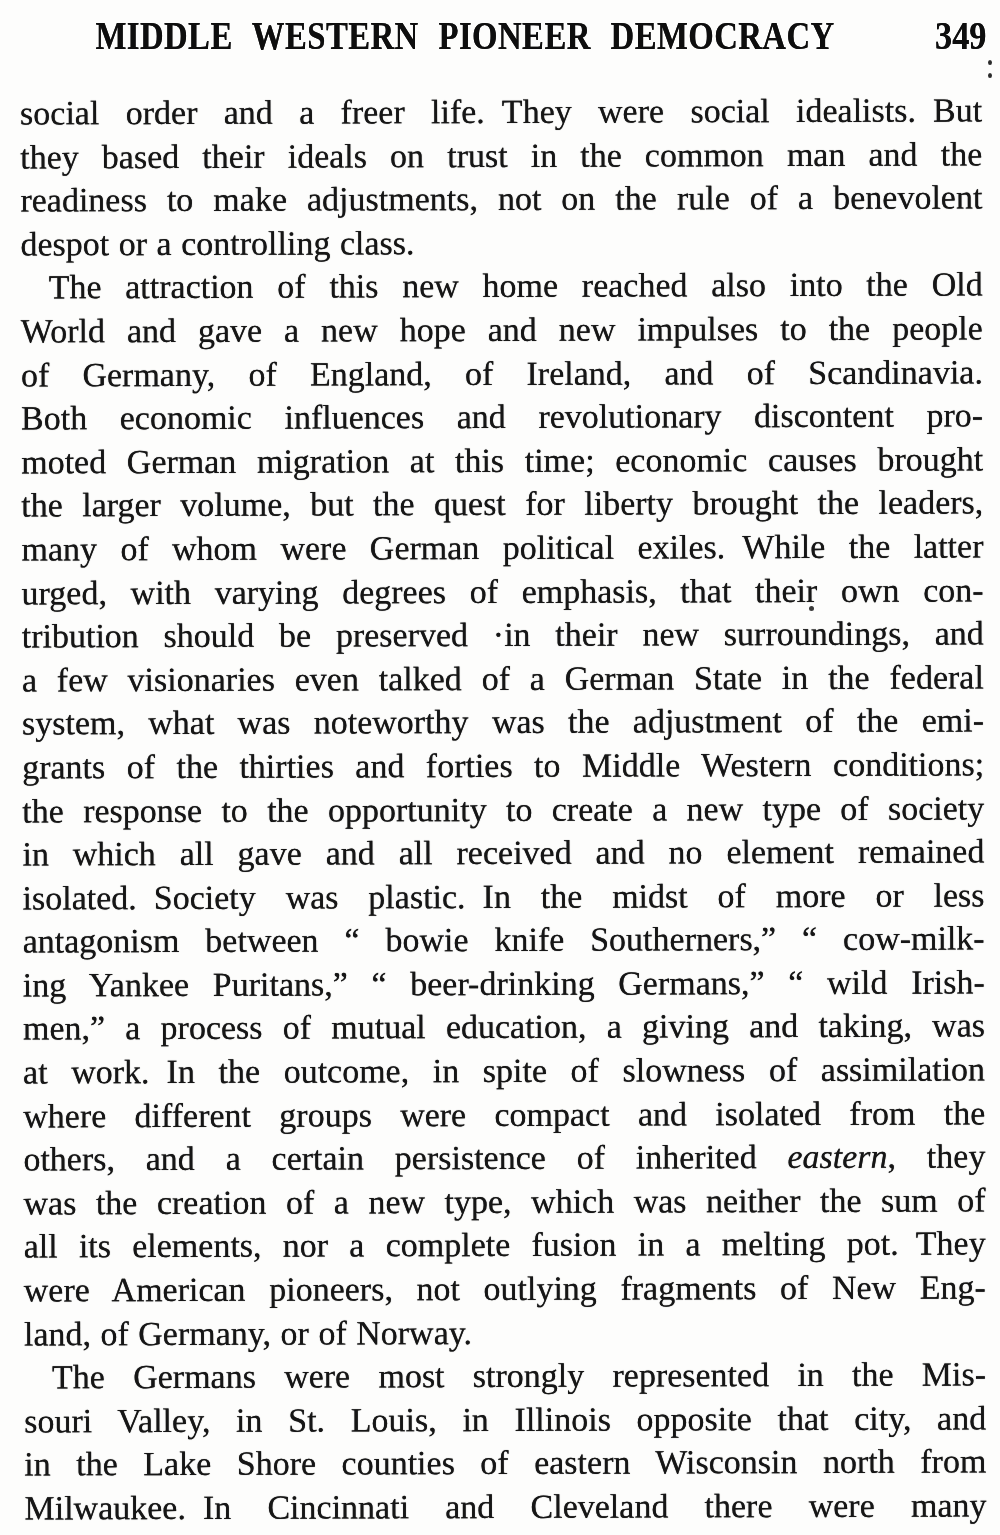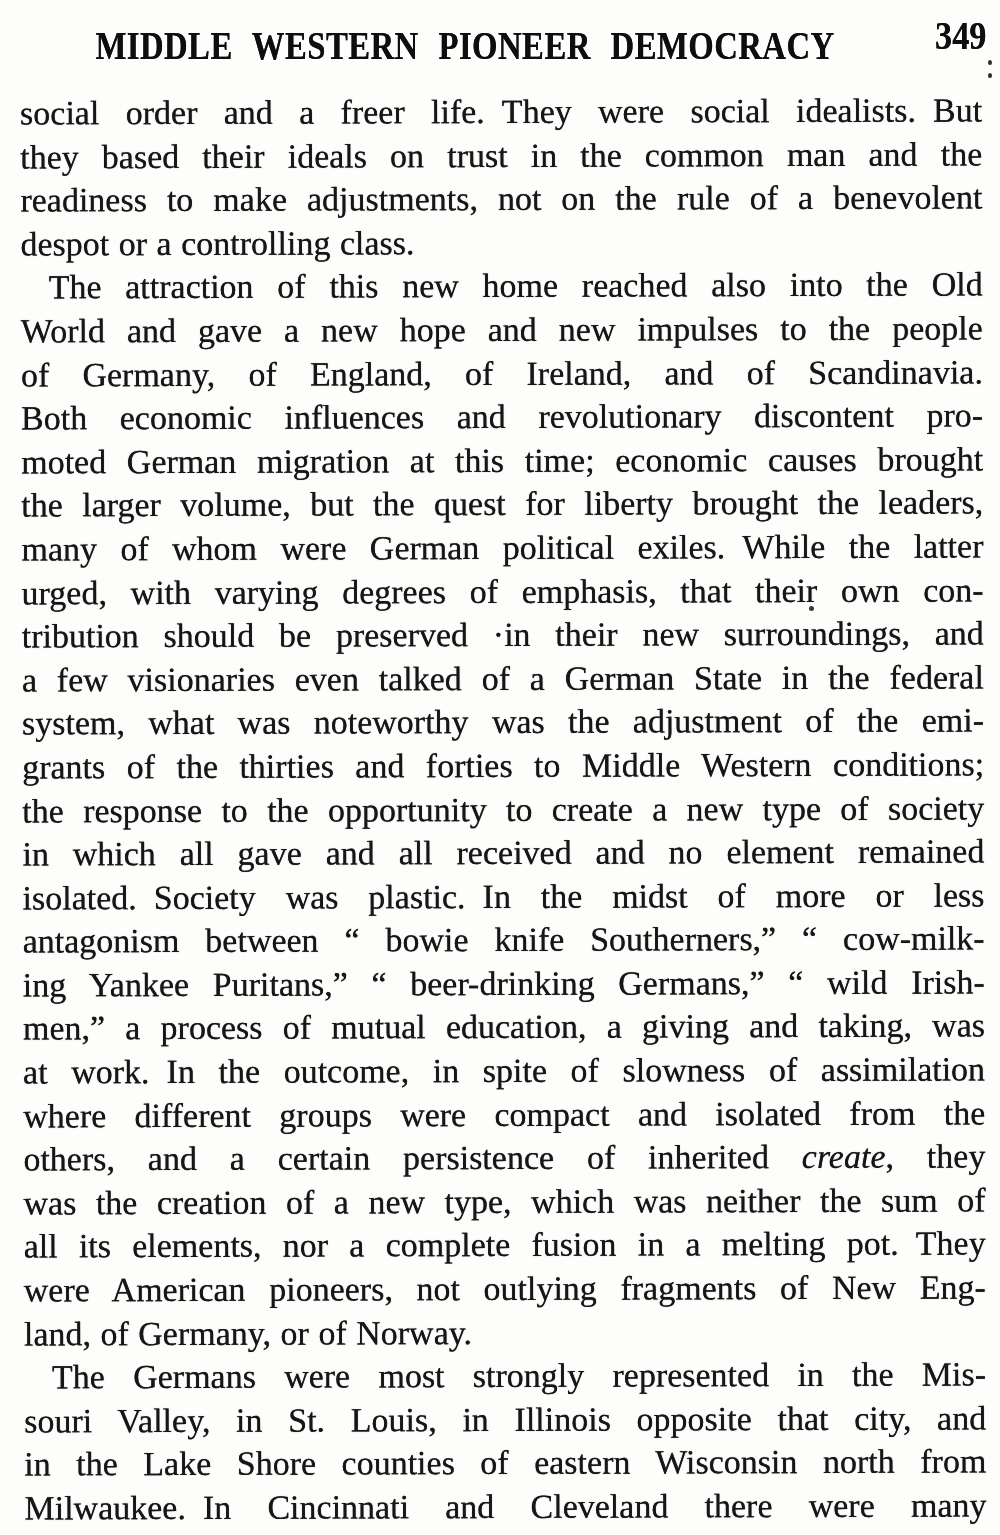--- a/index.html
+++ b/index.html
@@ -9,21 +9,21 @@
     color: #161616;
     font-family: "Liberation Serif", "DejaVu Serif", serif;
     overflow: hidden; position: relative;
   }
   .page {
     position: absolute; inset: 0;
     background: #fdfdfc;
   }
   
   .running-header {
-    position: absolute; top: 20px; left: 0; right: 70px;
+    position: absolute; top: 10px; left: 0; right: 70px;
     height: 50px;
     display: flex; justify-content: center; align-items: center;
   }
   .header-title {
     font-size: 41px; font-weight: 700;
     letter-spacing: 0.5px; word-spacing: 14px;
     transform: scaleX(0.80);
     white-space: nowrap;
     color: #0e0e0e;
     text-shadow: 0 0 0.6px rgba(0,0,0,0.85);
@@ -88,21 +88,21 @@
     <div class="line">system, what was noteworthy was the adjustment of the emi-</div>
     <div class="line">grants of the thirties and forties to Middle Western conditions;</div>
     <div class="line">the response to the opportunity to create a new type of society</div>
     <div class="line">in which all gave and all received and no element remained</div>
     <div class="line">isolated. Society was plastic. In the midst of more or less</div>
     <div class="line">antagonism between “ bowie knife Southerners,” “ cow-milk-</div>
     <div class="line">ing Yankee Puritans,” “ beer-drinking Germans,” “ wild Irish-</div>
     <div class="line">men,” a process of mutual education, a giving and taking, was</div>
     <div class="line">at work. In the outcome, in spite of slowness of assimilation</div>
     <div class="line">where different groups were compact and isolated from the</div>
-    <div class="line"><span>others, and a certain persistence of inherited </span><span class="italic-term">create</span><span>, they</span></div>
+    <div class="line"><span>others, and a certain persistence of inherited </span><span class="italic-term">eastern</span><span>, they</span></div>
     <div class="line">was the creation of a new type, which was neither the sum of</div>
     <div class="line">all its elements, nor a complete fusion in a melting pot. They</div>
     <div class="line">were American pioneers, not outlying fragments of New Eng-</div>
     <div class="line end">land, of Germany, or of Norway.</div>
     <div class="line indent">The Germans were most strongly represented in the Mis-</div>
     <div class="line">souri Valley, in St. Louis, in Illinois opposite that city, and</div>
     <div class="line">in the Lake Shore counties of eastern Wisconsin north from</div>
     <div class="line">Milwaukee. In Cincinnati and Cleveland there were many</div>
   </div>
 

